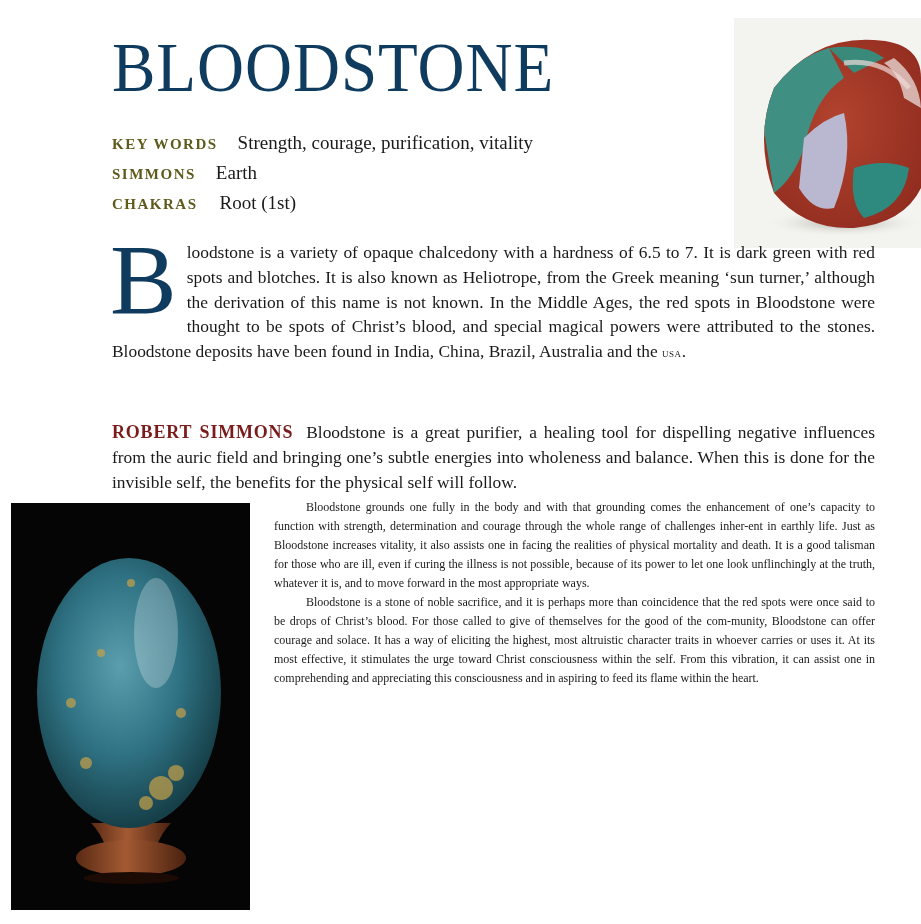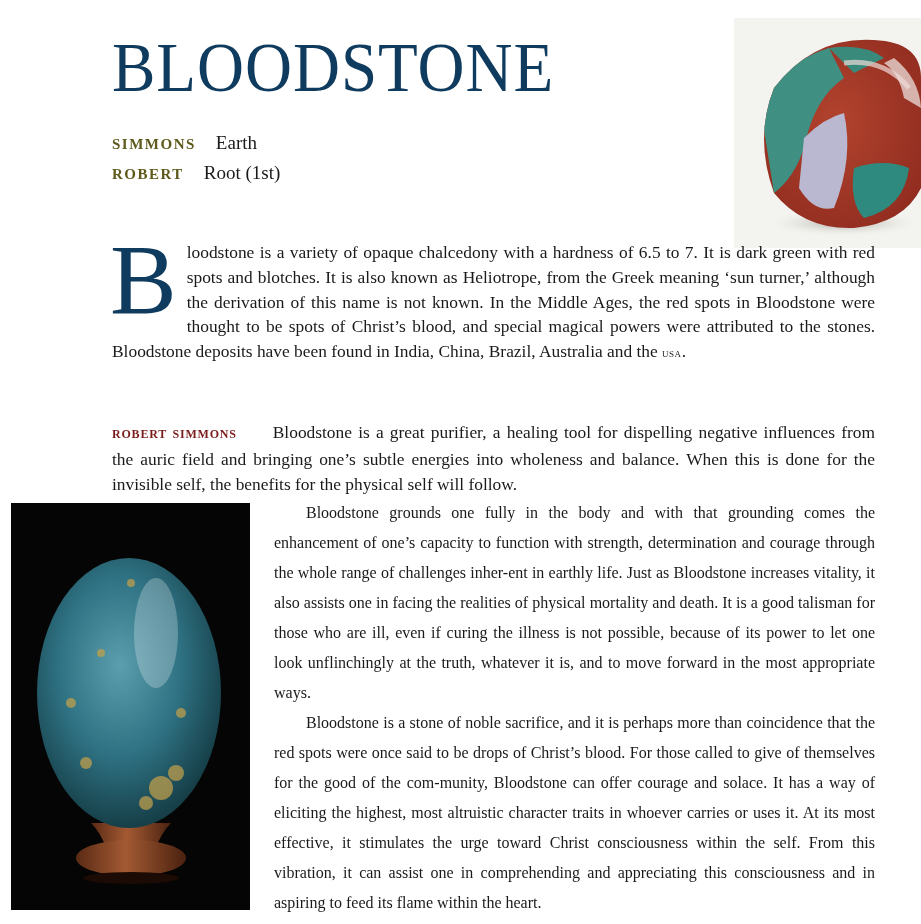--- a/index.html
+++ b/index.html
@@ -19,21 +19,21 @@
   .meta-row { display: flex; align-items: baseline; height: 30px; }
   .meta-label {
     font-family: "Liberation Serif", serif; font-weight: bold;
     font-size: 15px; letter-spacing: 1.5px; color: #5e5a1c;
   }
   .meta-value {
     font-family: "Liberation Serif", serif; font-size: 19px; color: #1a1a1a;
   }
   .meta-row:nth-child(1) .meta-value { margin-left: 20px; }
   .meta-row:nth-child(2) .meta-value { margin-left: 20px; text-align: right; }
-  .meta-row:nth-child(3) .meta-value { margin-left: 29px; }
+  .meta-row:nth-child(3) .meta-value { margin-left: 22px; }
 
   .img-tumble {
     position: absolute; left: 734px; top: 18px; width: 187px; height: 230px;
     background: #f3f3ef; overflow: hidden;
   }
   .img-egg {
     position: absolute; left: 11px; top: 503px; width: 239px; height: 407px;
     background: #050505; overflow: hidden;
   }
 
@@ -50,41 +50,45 @@
   .smallcaps { font-variant: small-caps; font-size: 13px; letter-spacing: 0.5px; }
 
   .body {
     position: absolute; left: 112px; top: 420px; width: 763px;
     font-family: "Liberation Serif", serif; font-size: 17.4px; line-height: 25px;
     text-align: justify;
   }
   .body p { margin: 0; }
   .author {
     font-family: "Liberation Serif", serif; font-weight: bold; color: #7a1c1c;
-    font-size: 12px; letter-spacing: 0.8px; margin-right: 36px;
+    font-size: 18px; letter-spacing: 0.8px; margin-right: 13px;
   }
   .col {
     position: absolute; left: 274px; top: 498px; width: 601px;
-    font-family: "Liberation Serif", serif; font-size: 16px; line-height: 30px;
+    font-family: "Liberation Serif", serif; font-size: 12px; line-height: 19px;
     text-align: justify;
   }
   .col p { margin: 0; text-indent: 32px; }
 </style>
 </head>
 <body>
 
 <h1 class="title">BLOODSTONE</h1>
 
 <div class="meta">
   <div class="meta-row">
+    <span class="meta-label">KEY WORDS</span>
+    <span class="meta-value">Strength, courage, purification, vitality</span>
+  </div>
+  <div class="meta-row">
     <span class="meta-label">SIMMONS</span>
     <span class="meta-value">Earth</span>
   </div>
   <div class="meta-row">
-    <span class="meta-label">ROBERT</span>
+    <span class="meta-label">CHAKRAS</span>
     <span class="meta-value">Root (1st)</span>
   </div>
 </div>
 
 <div class="img-tumble">
   <svg width="187" height="230" viewBox="0 0 187 230">
     <defs>
       <radialGradient id="shadowG" cx="50%" cy="50%" r="50%">
         <stop offset="0%" stop-color="#9a9890" stop-opacity="0.8"></stop>
         <stop offset="100%" stop-color="#f3f3ef" stop-opacity="0"></stop>

